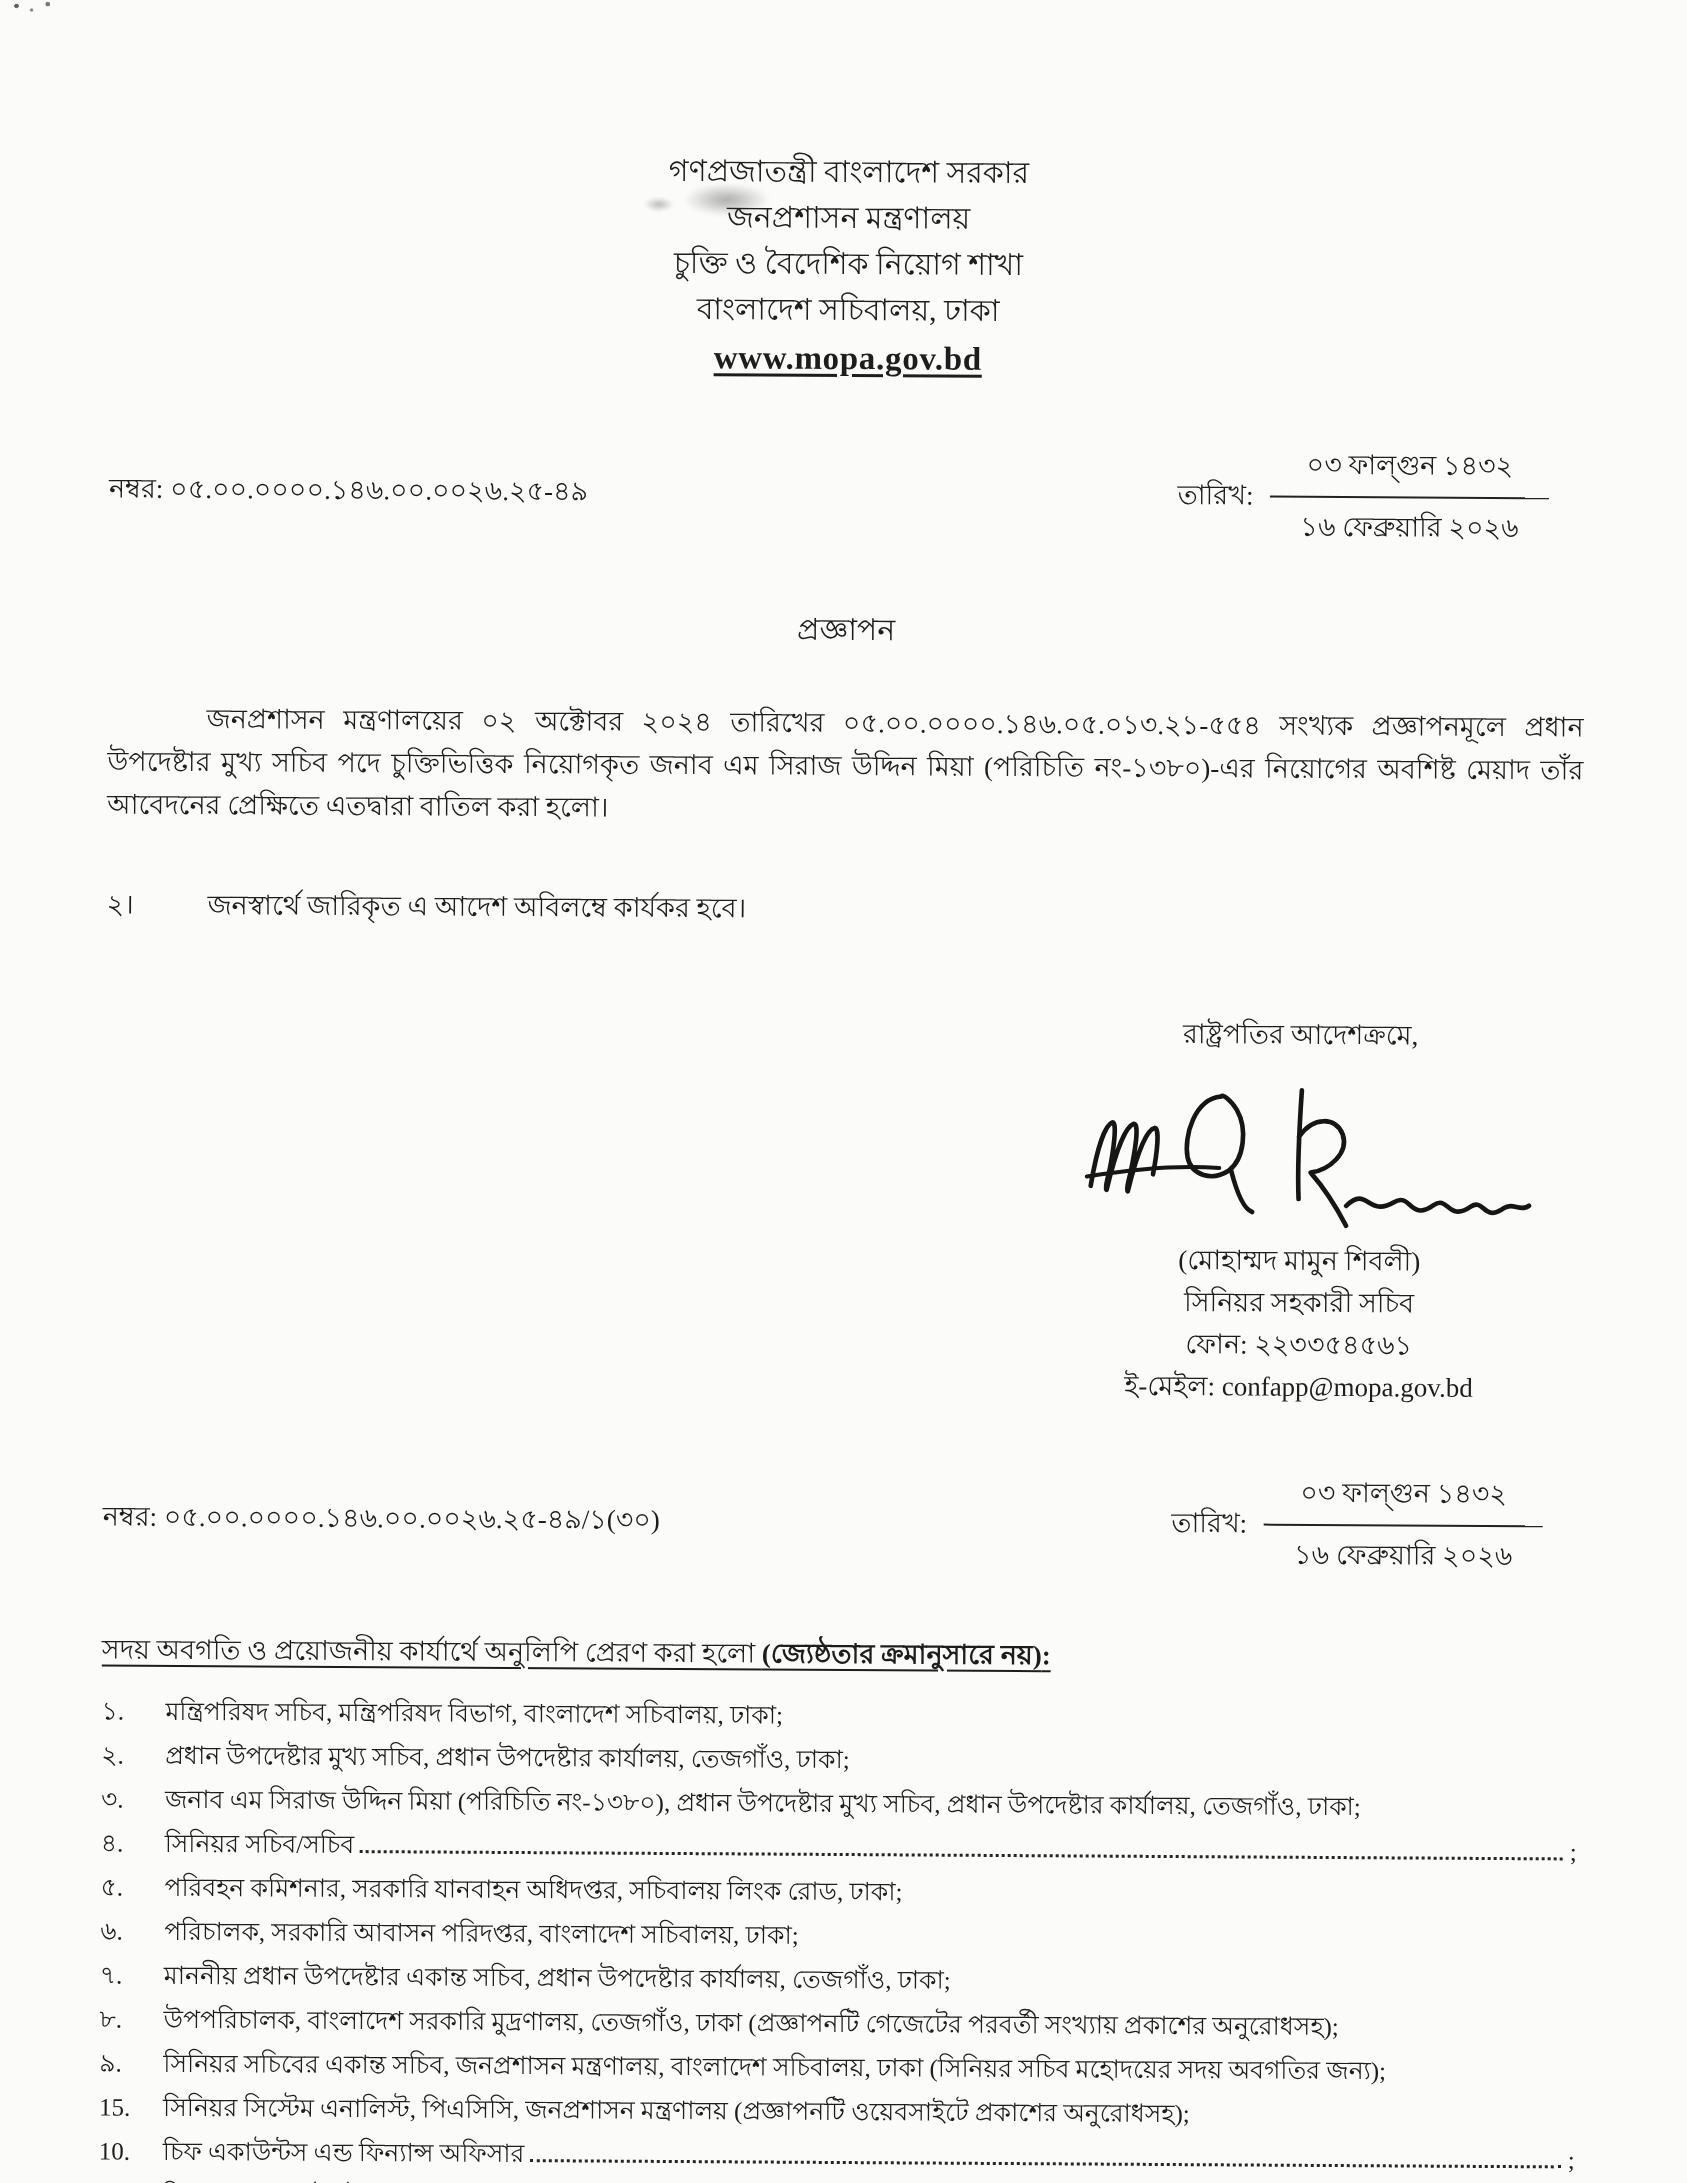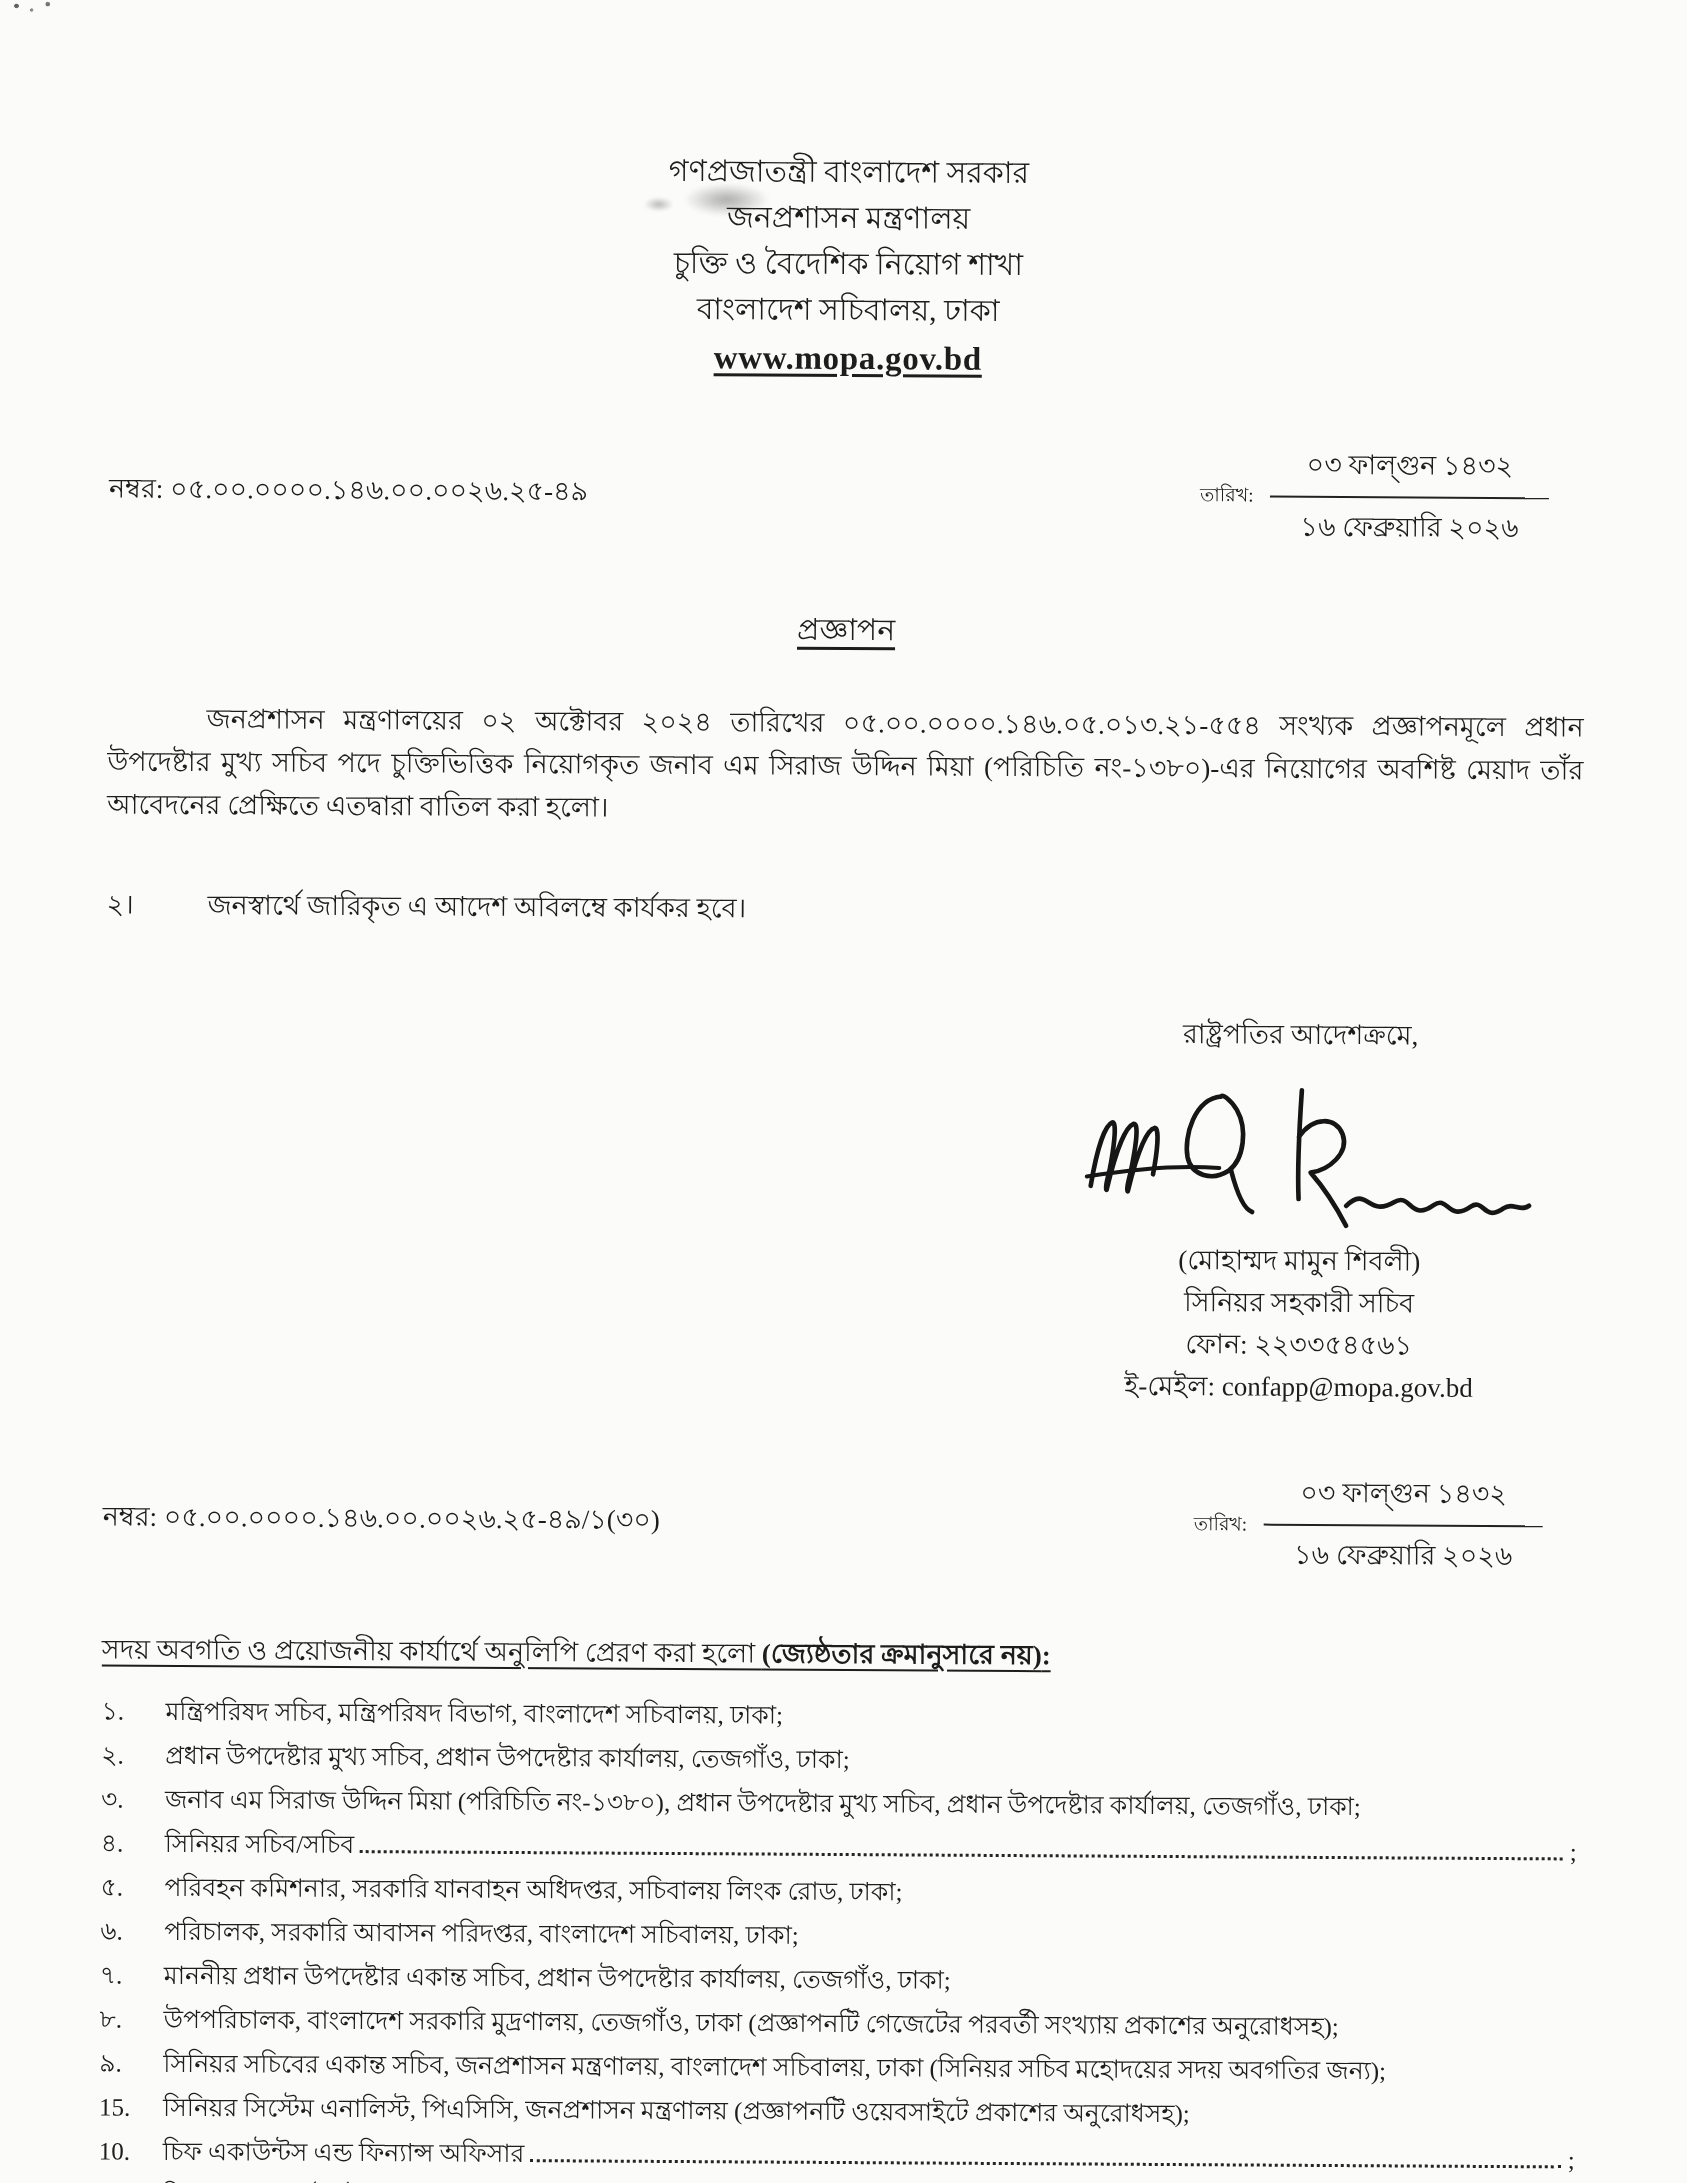--- a/index.html
+++ b/index.html
@@ -15,27 +15,27 @@
   
   .doc-header { text-align:center; }
   .header-line { font-size:30px; line-height:46px; }
   .website { font-size:33px; font-weight:bold; line-height:50px; letter-spacing:0.7px;
              text-decoration:underline; text-underline-offset:5.3px; }
 
   
   .ref-row { display:flex; justify-content:space-between; align-items:center; margin-top:58px; }
   .ref { font-size:27px; }
   .date-wrap { display:flex; align-items:center; gap:17px; margin-right:36px; }
-  .date-label { font-size:19px; }
+  .date-label { font-size:27px; }
   .date-stack { text-align:center; font-size:27px; }
   .date-top { padding:0 36px 6.6px 36px; }
   .date-bottom { border-top:2.6px solid #222; padding:8px 16.5px 0 16.5px; }
 
   .doc-title { margin-top:58px; text-align:center; font-size:30px; }
-  .doc-title .ul { text-decoration:underline; text-underline-offset:6.6px; }
+  .doc-title .ul { text-underline-offset:6.6px; }
 
   .para1 { margin-top:45px; font-size:27px; line-height:43px; text-align:justify; text-indent:99px; }
   .para2 { margin-top:57px; font-size:27px; display:flex; }
   .para2-num { width:101px; flex:none; }
 
   
   .sig-block { margin-top:78px; margin-left:auto; width:562px; text-align:center; font-size:27px; }
   .sig-order { line-height:42px; }
   .sig-art { position:relative; height:182px; margin:12px -106px 0 0; }
   .sig-art svg { position:absolute; left:60px; top:0; }

